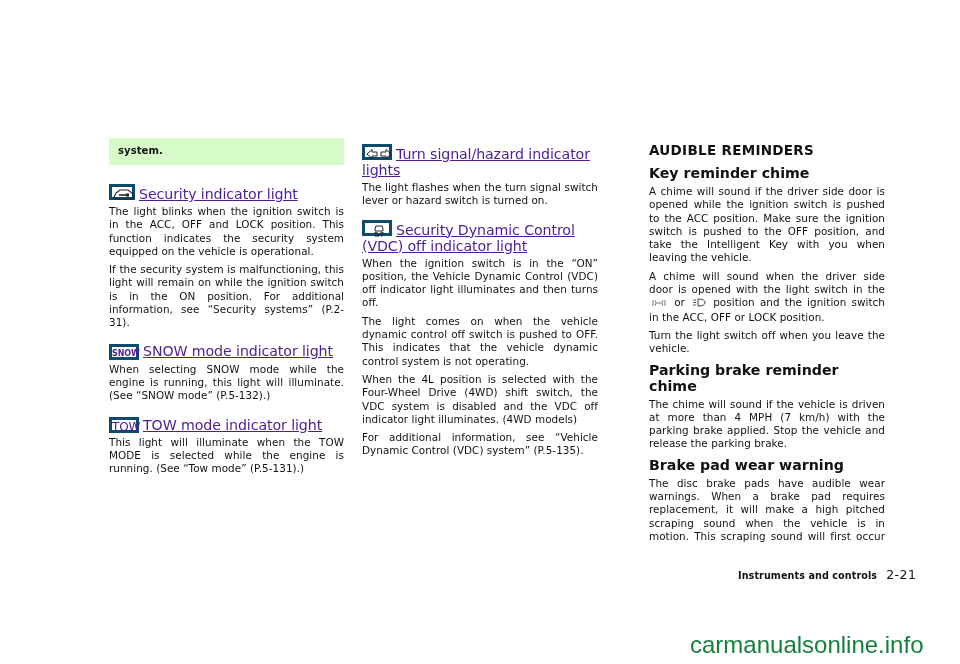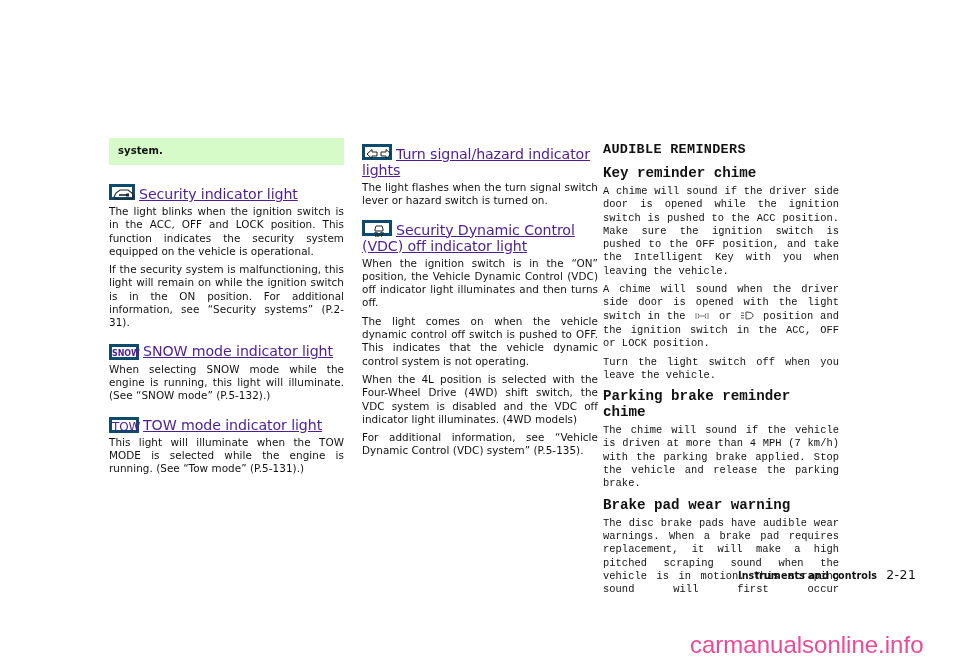--- a/index.html
+++ b/index.html
@@ -2,21 +2,21 @@
 <html><head>
 <meta charset="utf-8">
 <style>
   * { margin: 0; padding: 0; box-sizing: border-box; }
   html, body { width: 960px; height: 664px; background: #ffffff; overflow: hidden; }
   body { position: relative; font-family: "DejaVu Sans", "Liberation Sans", sans-serif; color: #111; }
 
   .col { position: absolute; }
   #col1 { left: 109px; top: 138px; width: 235px; }
   #col2 { left: 362px; top: 144px; width: 236px; }
-  #col3 { left: 603px; top: 144px; width: 236px; font-family: Liberation Mono, monospace; }
+  #col3 { left: 649px; top: 144px; width: 236px; }
 
   .callout {
     background: #d6fbc9;
     height: 27px;
     padding: 7px 0 0 9px;
     font-size: 10px;
     font-weight: bold;
     letter-spacing: 0.1px;
   }
 
@@ -72,21 +72,21 @@
   }
   .footer .sect { font-size: 9.6px; font-weight: bold; letter-spacing: 0.1px; padding-left: 44px; }
   .footer .pg { font-size: 12.5px; margin-left: 9px; letter-spacing: 0.5px; }
 
   .watermark {
     position: absolute;
     left: 690px;
     top: 631px;
     font-family: "Liberation Sans", sans-serif;
     font-size: 24px;
-    color: #ec4899;
+    color: #15803d;
     letter-spacing: 0px;
   }
 
   .inline-ic { display: inline-block; vertical-align: -1px; margin: 0 2px; }
 </style>
 </head>
 <body>
 
 <div id="col1" class="col">
   <div class="callout">

